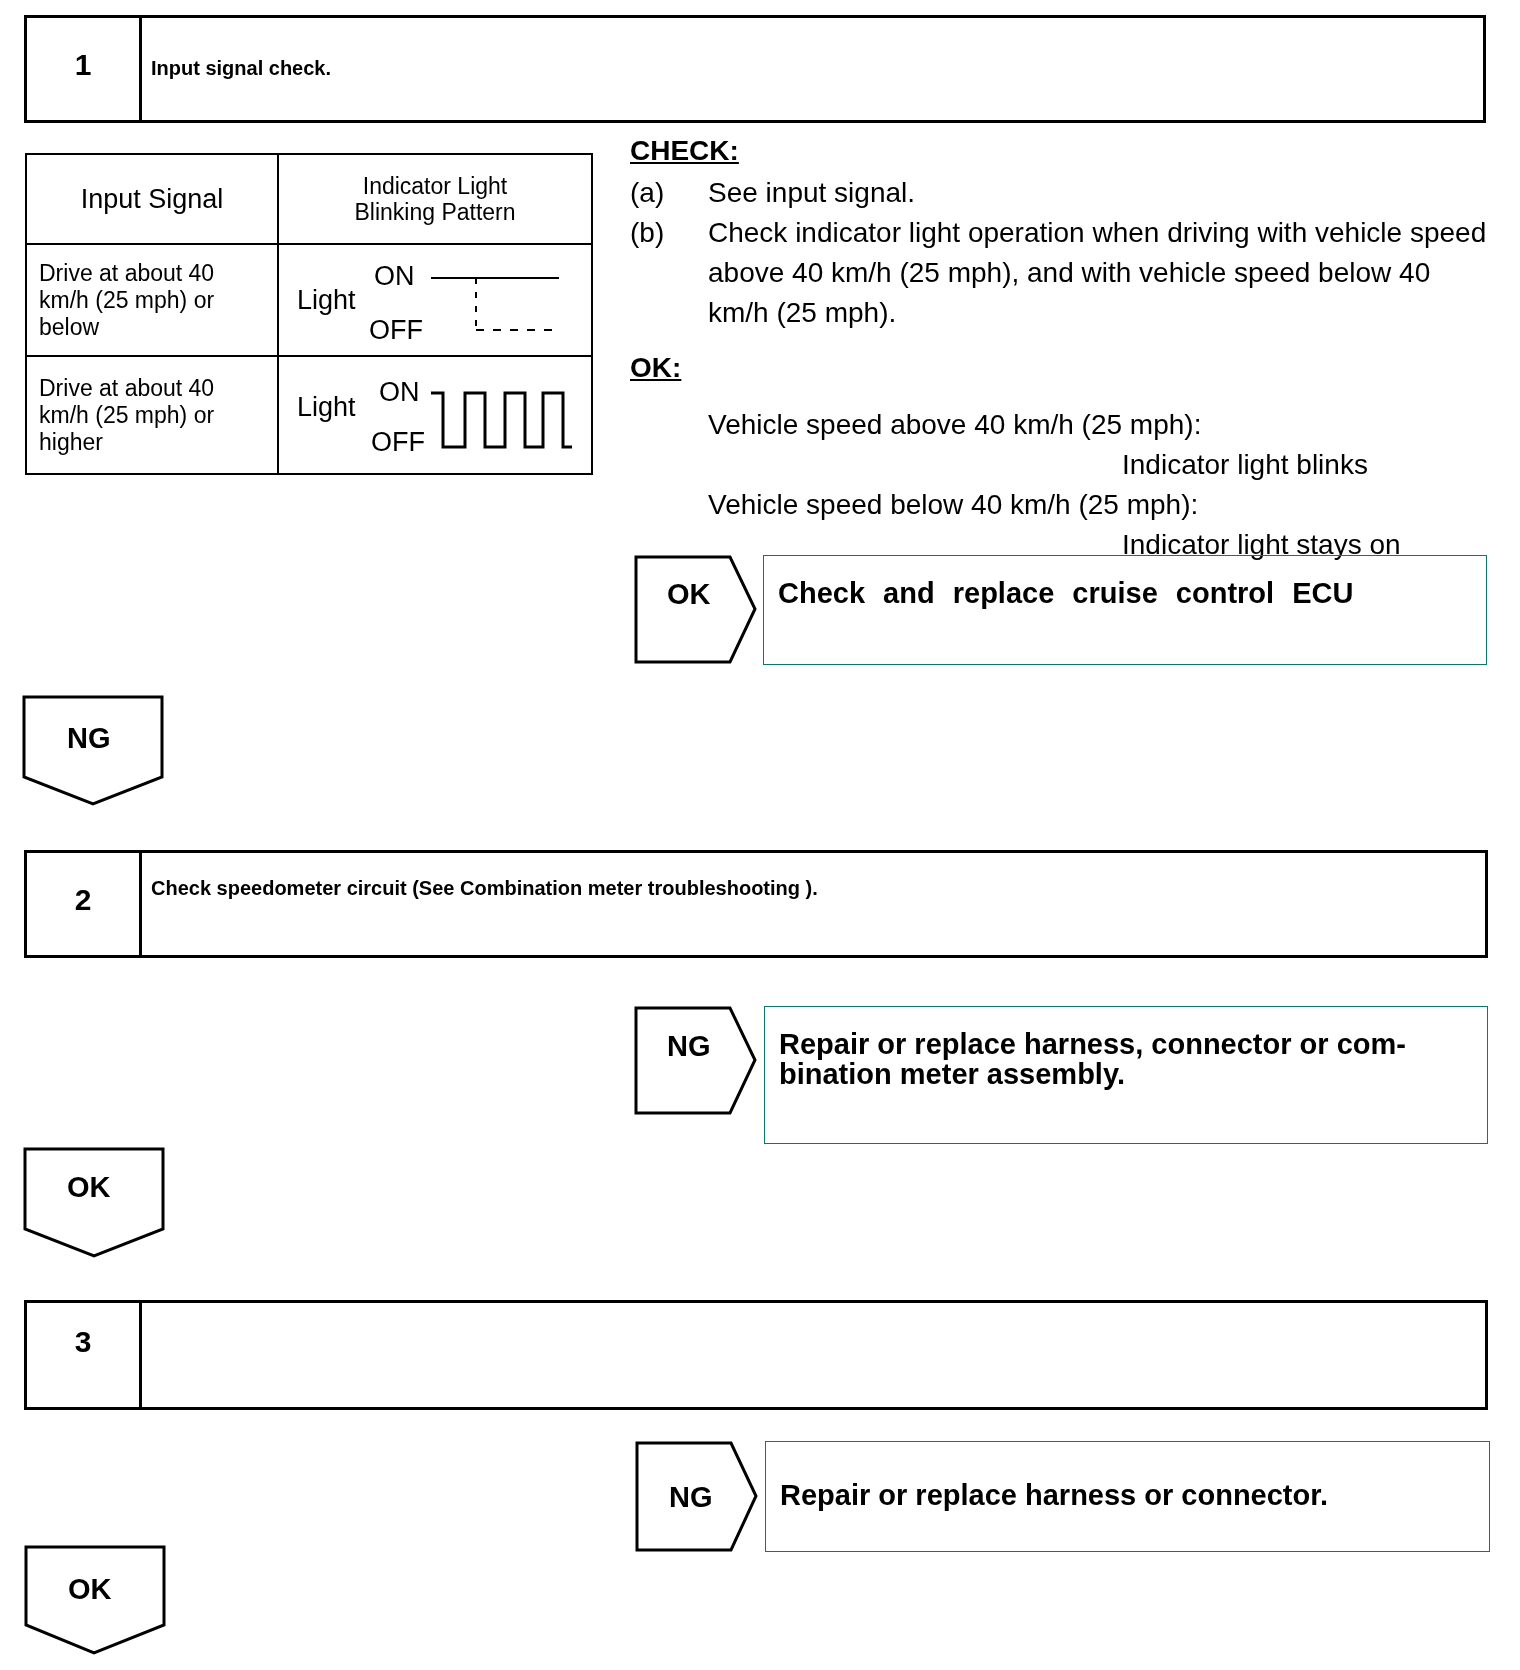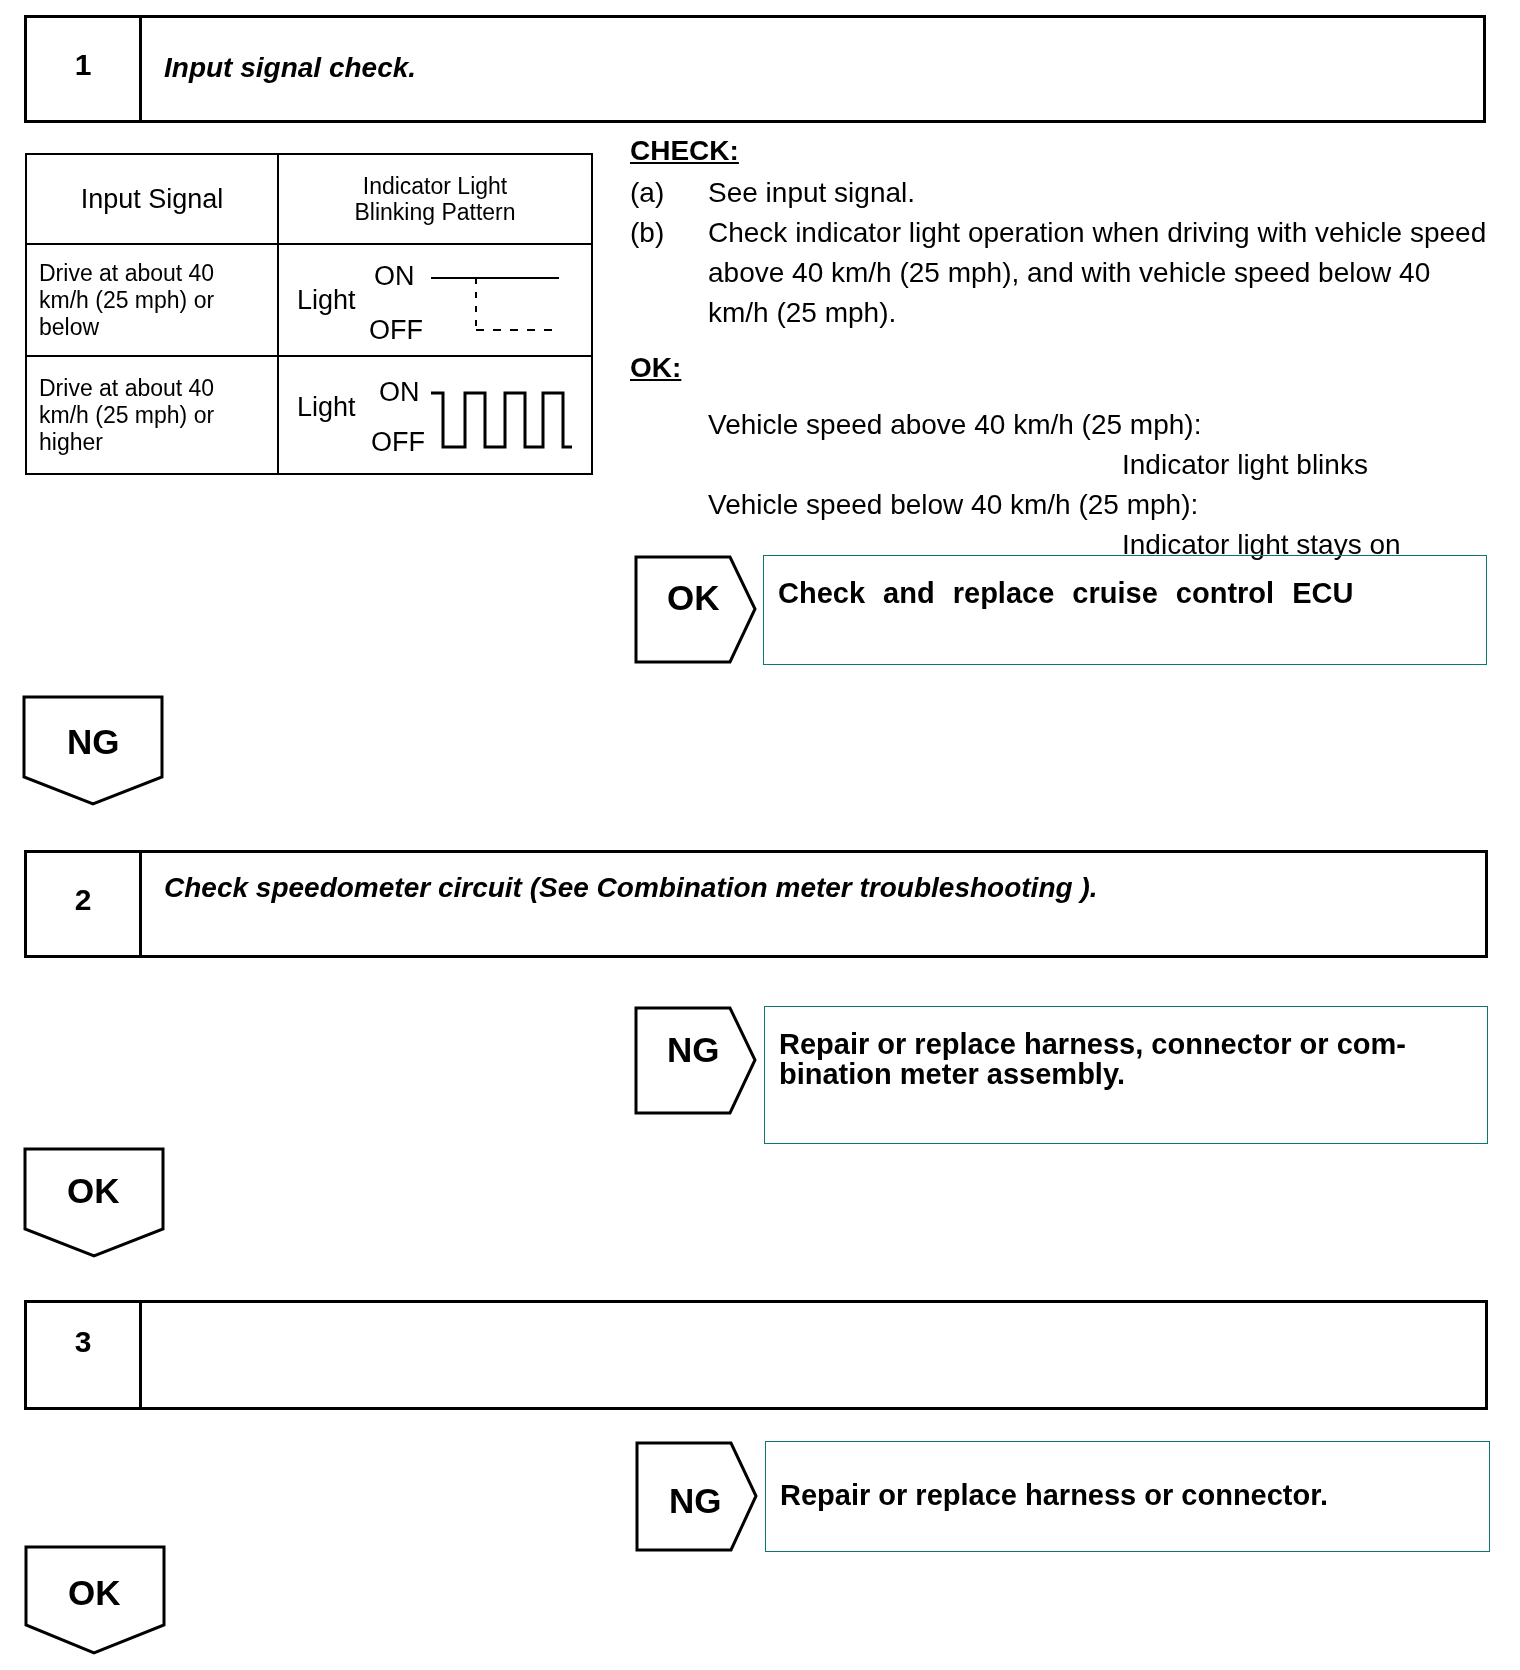--- a/index.html
+++ b/index.html
@@ -2,37 +2,37 @@
 <html><head>
 <meta charset="utf-8">
 <style>
   html, body { margin: 0; padding: 0; background: #ffffff; }
   body { width: 1520px; height: 1670px; position: relative; overflow: hidden;
          font-family: "Liberation Sans", sans-serif; color: #000; }
   .abs { position: absolute; }
   .step-box { position: absolute; border: 3px solid #000; box-sizing: border-box; background: #fff; }
   .step-num { position: absolute; left: 0; top: 0; bottom: 0; width: 115px; border-right: 3px solid #000;
               font-weight: bold; font-size: 30px; text-align: center; box-sizing: border-box; padding-top: 30px; }
-  .step-title { position: absolute; left: 137px; right: 10px; top: 28px; font-weight: bold; font-size: 28px; line-height: 34px; font-style: italic; }
+  .step-title { position: absolute; left: 124px; right: 10px; top: 28px; font-weight: bold; font-size: 20px; line-height: 34px; }
   table.sig { position: absolute; left: 25px; top: 153px; width: 568px; border-collapse: collapse; }
   table.sig td, table.sig th { border: 2px solid #000; font-weight: normal; padding: 0; vertical-align: middle; }
   .hdr1 { font-size: 27px; text-align: center; height: 88px; width: 250px; }
   .hdr2 { font-size: 23px; text-align: center; line-height: 26px; }
   .rowlbl { font-size: 23px; line-height: 27px; padding-left: 12px !important; height: 110px; }
   .pat { position: relative; height: 110px; }
   .pat .lt { position: absolute; font-size: 27px; }
   .check-block { position: absolute; left: 630px; top: 135px; width: 860px; font-size: 28px; }
   .uline { font-weight: bold; text-decoration: underline; font-size: 28px; }
   .item { position: absolute; left: 0; }
   .item .lbl { position: absolute; left: 0; }
   .item .txt { position: absolute; left: 78px; width: 790px; line-height: 40px; }
   .bold { font-weight: normal; margin-top: 32px; }
   .result-box { position: absolute; border: 1px solid #0f766e; box-sizing: border-box; font-weight: bold; font-size: 29px; padding: 22px 14px 0 14px; line-height: 30px; }
   .arrow-tag { position: absolute; }
-  .arrow-tag .lbl { position: absolute; font-weight: bold; font-size: 35px; }
+  .arrow-tag .lbl { position: absolute; font-weight: bold; font-size: 29px; }
 </style>
 </head>
 <body>
 
 <div class="step-box" style="left:24px; top:15px; width:1462px; height:108px;">
   <div class="step-num">1</div>
   <div class="step-title" style="top:33px;">Input signal check.</div>
 </div>
 
 <table class="sig">

